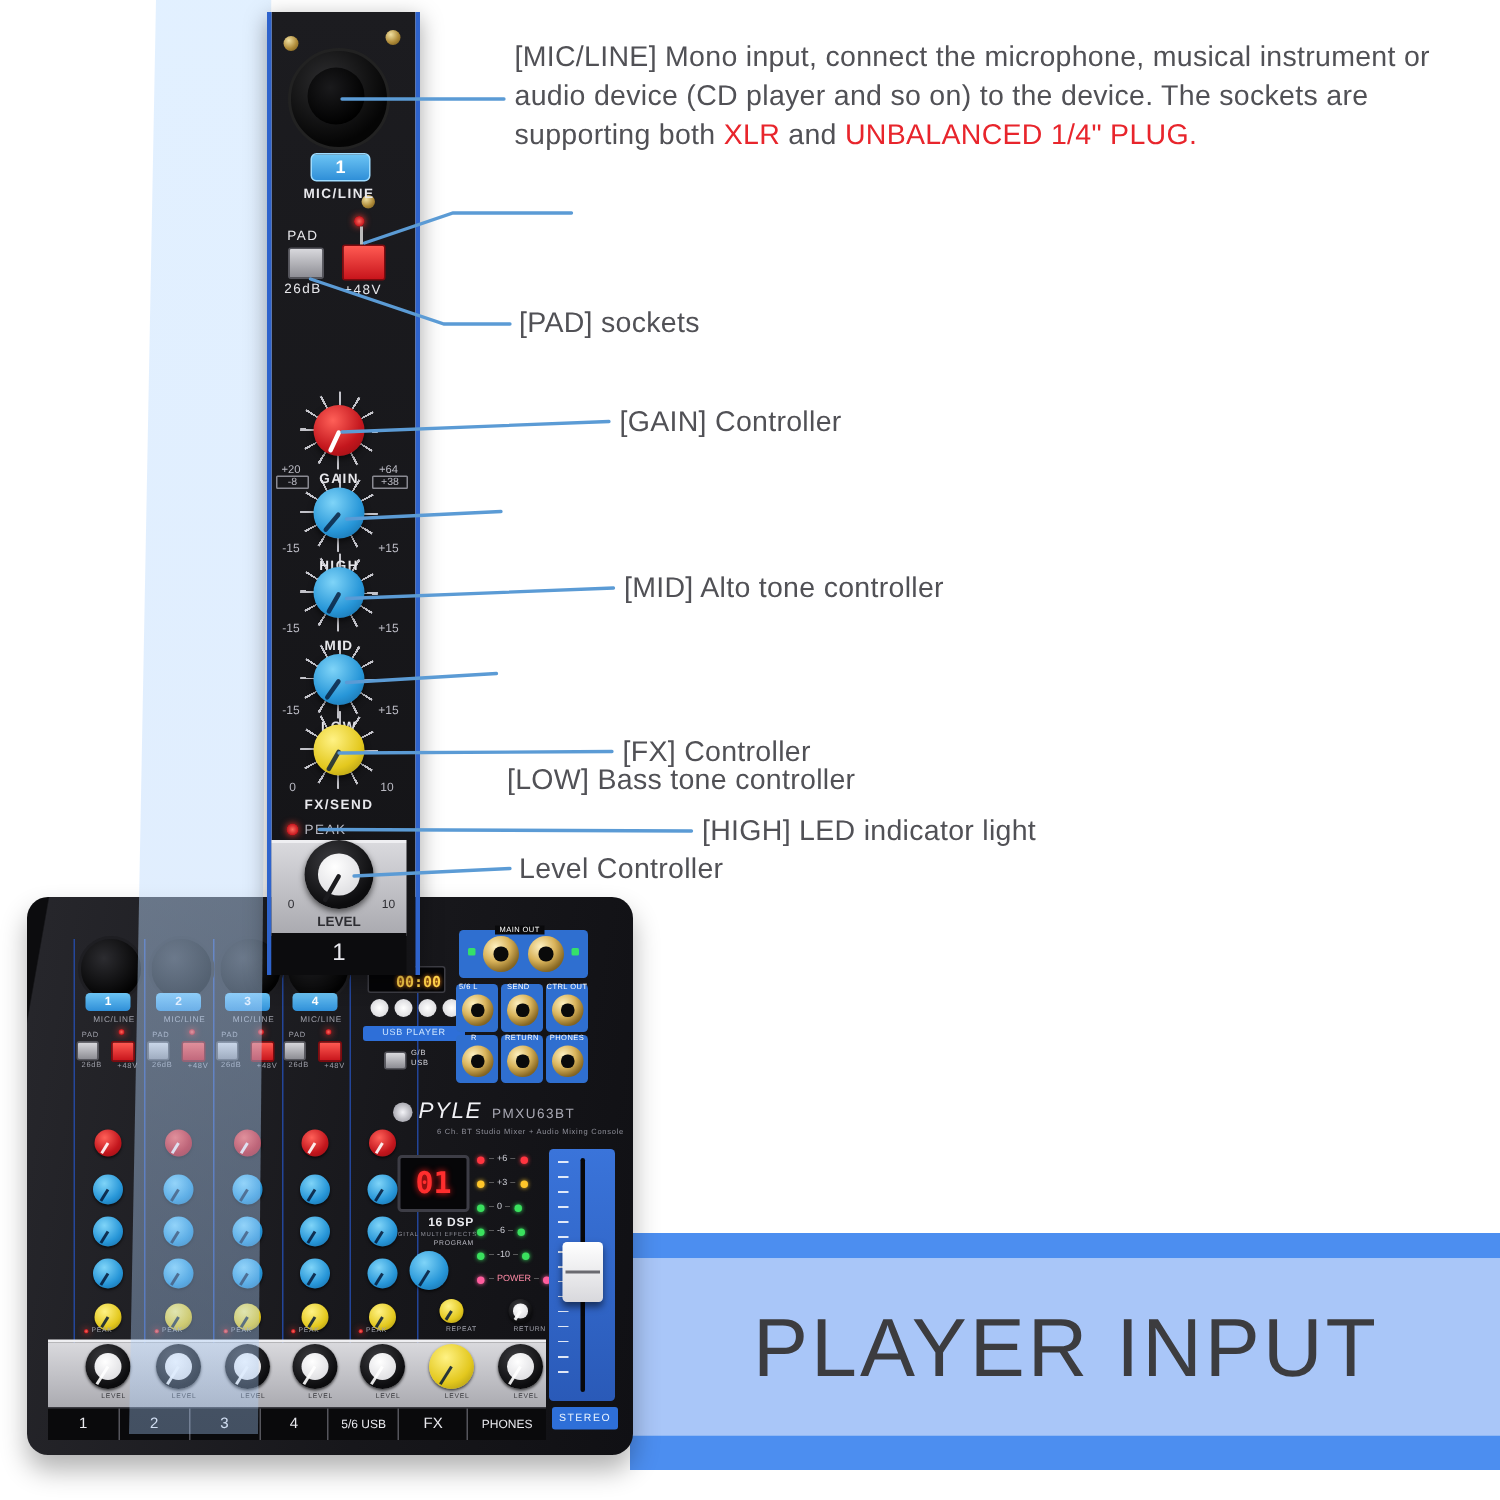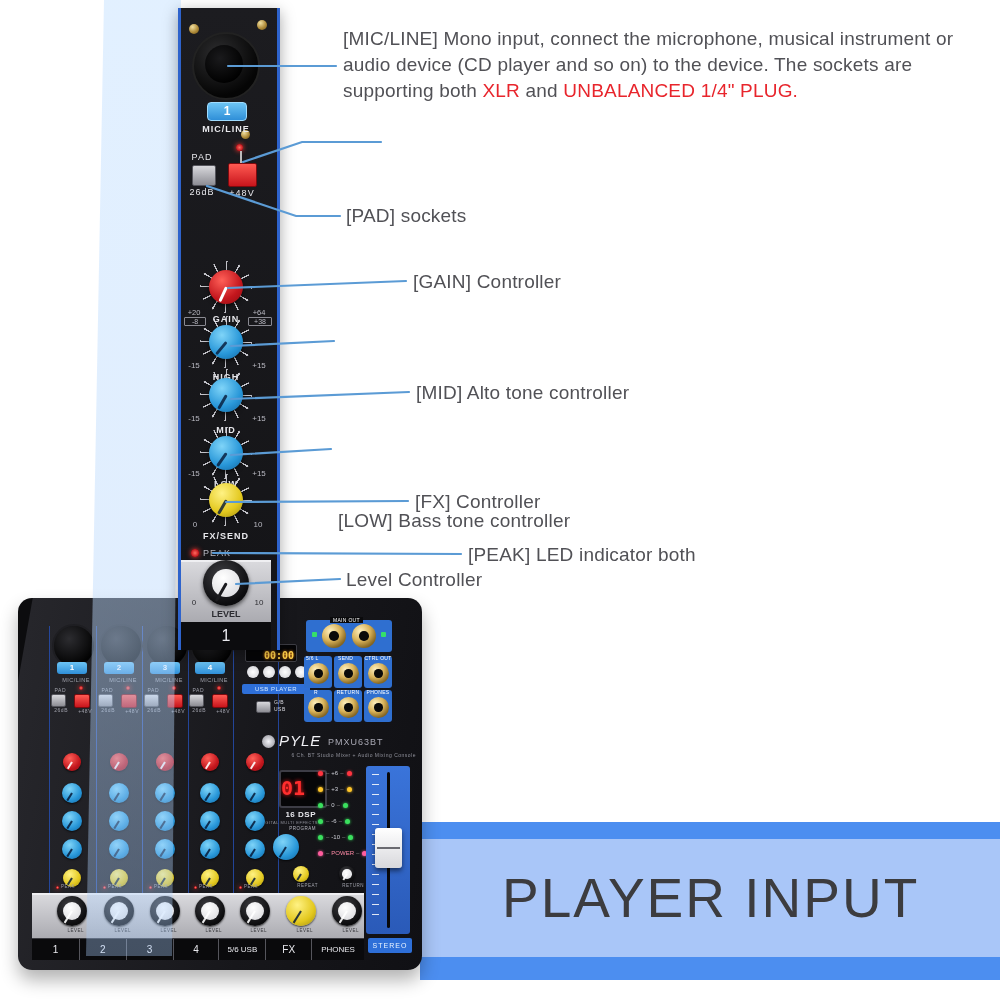--- a/index.html
+++ b/index.html
@@ -178,21 +178,21 @@
       <div class="goldjack" style="left:4px;top:7px;width:21px;height:21px;"></div>
     </div>
 
     <div class="abs" style="left:244px;top:134px;width:150px;height:20px;">
       <span class="abs" style="left:0;top:3px;width:13px;height:13px;border-radius:50%;background:radial-gradient(#f4f4f8,#8b8b94);"></span>
       <span class="abs" style="left:17px;top:0;font-size:15px;font-weight:normal;font-style:italic;color:#f2f2f6;letter-spacing:1px;">PYLE</span>
       <span class="abs" style="left:66px;top:5px;font-size:9px;color:#a9a9b4;letter-spacing:1px;">PMXU63BT</span>
     </div>
     <div class="tiny" style="left:240px;top:154px;width:158px;font-size:5px;color:#8f909a;">6 Ch. BT Studio Mixer + Audio Mixing Console</div>
 
-    <div class="abs" style="left:261px;top:172px;width:44px;height:34px;background:#060608;border:2px solid #3d3d46;border-radius:3px;text-align:left;">
+    <div class="abs" style="left:247px;top:172px;width:44px;height:34px;background:#060608;border:2px solid #3d3d46;border-radius:3px;text-align:center;">
       <span class="seg" style="font-size:20px;line-height:32px;color:#ff2e2e;text-shadow:0 0 4px #ff1a1a;">01</span>
     </div>
     <div class="tiny" style="left:240px;top:212px;width:58px;font-size:8px;font-weight:bold;color:#e9e9ee;">16 DSP</div>
     <div class="tiny" style="left:238px;top:222px;width:62px;font-size:4px;color:#8f909a;">DIGITAL MULTI EFFECTS</div>
     <div class="tiny" style="left:240px;top:228px;width:58px;font-size:4.5px;color:#b9b9c2;">PROGRAM</div>
     <div class="mk kblue" style="left:255px;top:236px;width:26px;height:26px;"></div>
 
     <div class="meterrow" style="left:300px;top:172px;">
       <span class="mled" style="background:#ff3540;box-shadow:0 0 3px #ff3540;"></span>
         <span class="mlab">+6</span>
@@ -385,16 +385,16 @@
   </svg>
 
   <div class="para z50" style="left:343px;top:26px;width:655px;">
     <span>[MIC/LINE] Mono input, connect the microphone, musical instrument or audio device (CD player and so on) to the device. The sockets are supporting both </span><span class="red">XLR</span><span> and </span><span class="red">UNBALANCED 1/4" PLUG.</span>
   </div>
   <div class="co z50" style="left:346px;top:205px;">[PAD] sockets</div>
   <div class="co z50" style="left:413px;top:271px;">[GAIN] Controller</div>
   <div class="co z50" style="left:416px;top:382px;">[MID] Alto tone controller</div>
   <div class="co z50" style="left:338px;top:465px;margin-top:45px;">[LOW] Bass tone controller</div>
   <div class="co z50" style="left:415px;top:491px;">[FX] Controller</div>
-  <div class="co z50" style="left:468px;top:544px;">[PEAK] LED indicator both</div>
+  <div class="co z50" style="left:468px;top:544px;">[HIGH] LED indicator light</div>
   <div class="co z50" style="left:346px;top:569px;">Level Controller</div>
 
 </div>
 
 </body></html>

